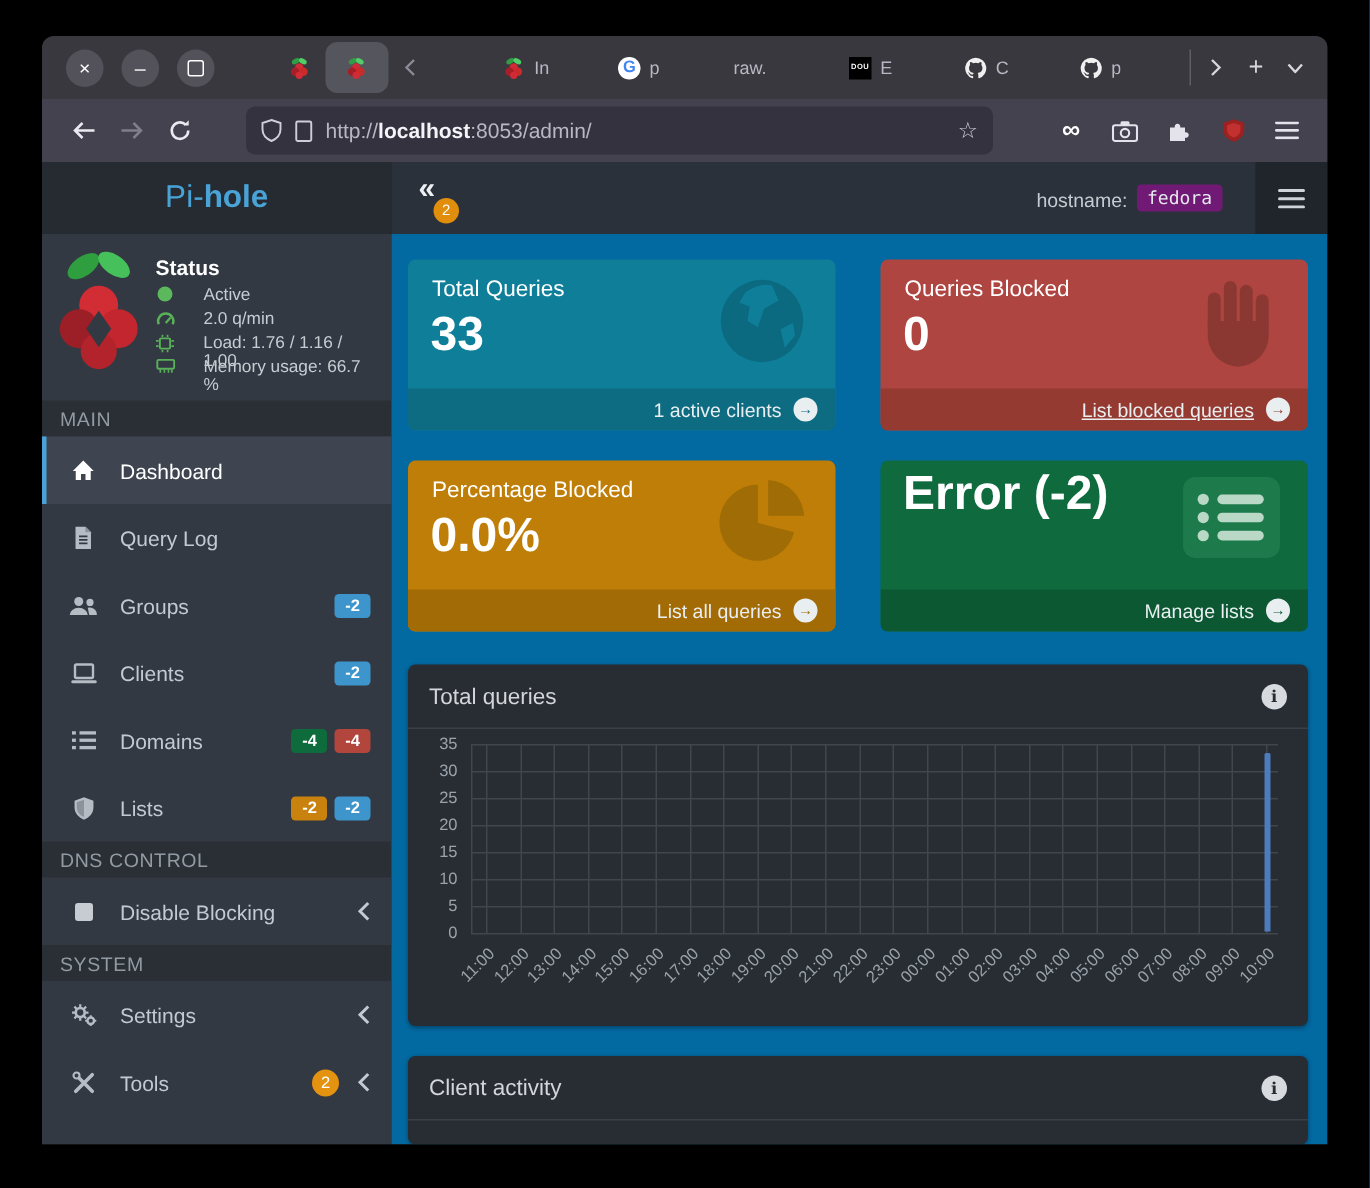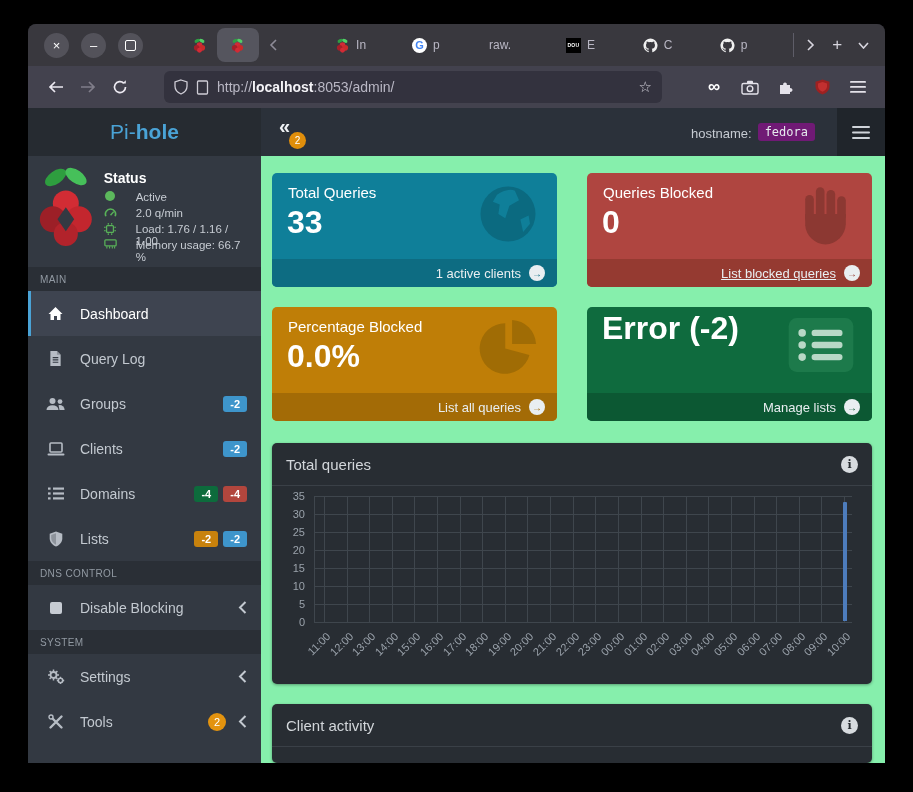--- a/index.html
+++ b/index.html
@@ -42,35 +42,35 @@
   .hostname code{font-family:"DejaVu Sans Mono",monospace;background:#701a75;color:#e6eaee;padding:2px 7px;border-radius:3px;font-size:12px;}
   .ph-menu{width:48px;background:#20252b;display:flex;align-items:center;justify-content:center;color:#cfd4da;}
   
   .content{flex:1;display:flex;overflow:hidden;}
   .sidebar{width:233px;flex:0 0 233px;background:#333942;overflow:hidden;font-size:14px;}
   .status{height:95px;padding:10px 8px 6px 10px;display:flex;gap:10px;}
   .status-title{font-size:14px;font-weight:bold;color:#fff;margin:4px 0 5px;}
   .srow{display:flex;align-items:flex-start;gap:19px;font-size:11.5px;color:#c7ccd3;height:16px;}
   .sic{width:13px;display:flex;align-items:center;justify-content:center;color:#58b158;}
   .dotshape{width:10px;height:10px;border-radius:50%;background:#5cb85c;display:block;}
-  .sechead{height:24px;background:#2a2f36;color:#929aa3;font-size:10px;display:flex;align-items:center;padding:0 12px;letter-spacing:.4px;text-align:center;}
+  .sechead{height:24px;background:#2a2f36;color:#929aa3;font-size:13px;display:flex;align-items:center;padding:0 12px;letter-spacing:.4px;text-align:center;}
   .nav-item{height:45px;display:flex;align-items:center;color:#c3c9d0;border-left:3px solid transparent;padding-right:14px;}
   .nav-item .nicon{width:49px;display:flex;justify-content:center;color:#b6bcc4;flex:0 0 49px;}
   .nav-item.active{background:#3e4450;border-left-color:#4aa3d6;color:#fff;}
   .badges{margin-left:auto;display:flex;gap:5px;align-items:center;}
   .badge{font-size:11px;font-weight:bold;color:#fff;padding:2px 7px;border-radius:3px;}
   .badge.blue{background:#3e95cb;}
   .badge.green{background:#0d6b3c;}
   .badge.red{background:#b2463d;}
   .badge.orange{background:#c8820d;}
   .badge.orange-circle{border-radius:50%;width:18px;height:18px;padding:0;display:flex;align-items:center;justify-content:center;background:#e3930f;font-weight:normal;}
   .chev{margin-left:12px;color:#c3c9d0;display:flex;}
   .nav-item .chev.lonely{margin-left:auto;}
   
-  .main{flex:1;background:#86efac;padding:17px 13px 0 11px;overflow:hidden;}
+  .main{flex:1;background:#0369a1;padding:17px 13px 0 11px;overflow:hidden;}
   .cards{display:grid;grid-template-columns:1fr 1fr;gap:20px 30px;margin-bottom:22px;}
   .card{height:114px;border-radius:5px;position:relative;color:#fff;overflow:hidden;}
   .clabel{padding:11px 16px 0;font-size:15px;position:relative;z-index:2;}
   .cvalue{padding:3px 15px 0;font-size:32px;font-weight:bold;position:relative;z-index:2;}
   .cicon{position:absolute;right:16px;top:8px;z-index:1;}
   .cfooter{position:absolute;bottom:0;left:0;right:0;height:28px;display:flex;align-items:center;justify-content:flex-end;gap:8px;padding:0 12px;font-size:13px;color:#e9eef1;z-index:3;}
   .farrow{width:16px;height:16px;border-radius:50%;background:#e9eef1;font-size:10px;font-weight:bold;display:flex;align-items:center;justify-content:center;}
   .card-teal{background:#0f7f99;} .card-teal .cfooter{background:#0d6c82;} .card-teal .farrow{color:#0d6c82;}
   .card-red{background:#af4540;} .card-red .cfooter{background:#953a31;text-decoration:underline;} .card-red .farrow{color:#953a31;}
   .card-orange{background:#bf7e07;} .card-orange .cfooter{background:#a36b06;} .card-orange .farrow{color:#a36b06;}

